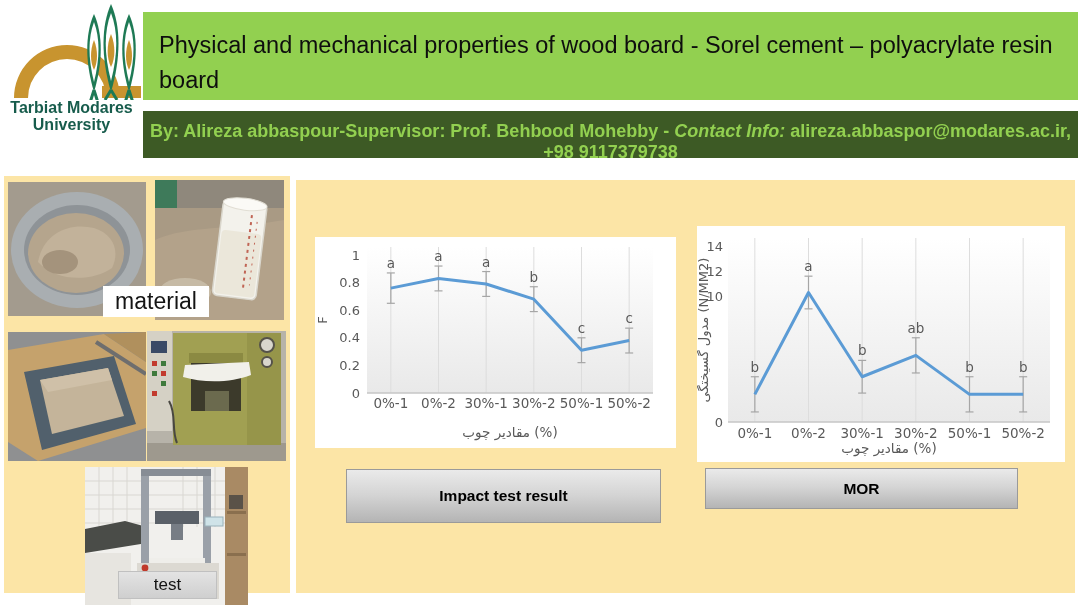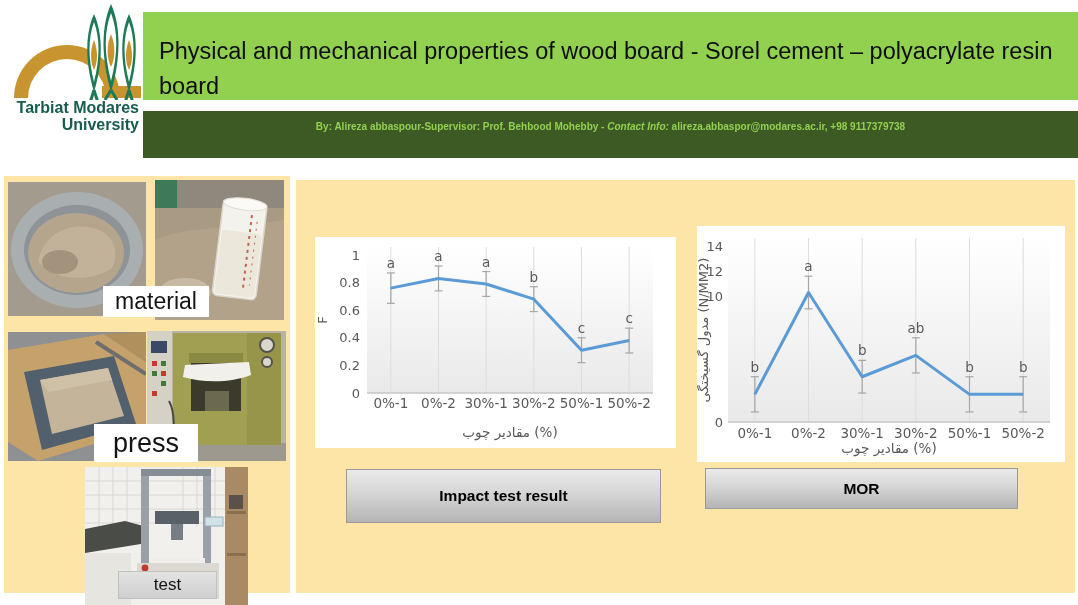--- a/index.html
+++ b/index.html
@@ -1,41 +1,41 @@
 <!DOCTYPE html>
 <html><head>
 <meta charset="utf-8">
 <style>
   *{margin:0;padding:0;box-sizing:border-box;}
   html,body{background:#ffffff;font-family:"Liberation Sans",sans-serif;}
   #stage{position:relative;width:1078px;height:605px;overflow:hidden;background:#ffffff;}
   .abs{position:absolute;}
   .title-bar{left:143px;top:12px;width:935px;height:88px;background:#92d050;color:#0e0e0e;
-             font-size:23.5px;line-height:35px;padding:22px 16px;}
+             font-size:23.5px;line-height:35px;padding:16px 16px;}
   .byline-bar{left:143px;top:111px;width:935px;height:47px;background:#3d5a25;color:#92d050;
-              font-size:10px;font-weight:bold;text-align:center;padding-top:10px;}
+              font-size:18px;font-weight:bold;text-align:center;padding-top:10px;}
   .byline-bar .it{font-style:italic;}
   .panel{background:#fce5a6;}
   .left-panel{left:4px;top:176px;width:286px;height:417px;}
   .right-panel{left:296px;top:180px;width:779px;height:413px;}
   .photo{position:absolute;overflow:hidden;}
   .photo svg{display:block;width:100%;height:100%;}
   .cap{position:absolute;background:#ffffff;color:#141414;display:flex;align-items:center;justify-content:center;
        font-family:"Liberation Sans",sans-serif;}
   .cap-material{left:103px;top:286px;width:106px;height:31px;font-size:23px;}
   .cap-press{left:94px;top:424px;width:104px;height:38px;font-size:27px;}
   .cap-test{left:118px;top:571px;width:99px;height:28px;font-size:17px;
             background:linear-gradient(180deg,#e3e3e3,#cfcfcf);border:1px solid #c0c0c0;}
   .chart-box{position:absolute;background:#ffffff;}
   .chart-box svg{display:block;font-family:"DejaVu Sans",sans-serif;}
   .btn{position:absolute;border:1px solid #9a9a9a;
        background:linear-gradient(180deg,#eaeaea 0%,#d4d4d4 48%,#b4b4b4 100%);
        display:flex;align-items:center;justify-content:center;font-size:15.5px;color:#000;cursor:pointer;font-weight:bold;}
   .logo{left:8px;top:2px;width:133px;height:98px;}
-  .logo-text{left:4px;top:99px;width:135px;text-align:right;color:#175c4c;font-weight:bold;
+  .logo-text{left:4px;top:99px;width:135px;text-align:center;color:#175c4c;font-weight:bold;
              font-size:16px;line-height:17px;letter-spacing:0px;}
 </style>
 </head>
 <body>
 
 <div id="stage">
 
   <svg class="abs logo" viewBox="0 0 133 98">
     <path d="M6,96 A53,53 0 0 1 112,96 L98,96 A39,39 0 0 0 20,96 Z" fill="#c8942f"></path>
     <rect x="94" y="84" width="39" height="12" fill="#c8942f"></rect>
@@ -170,21 +170,20 @@
       <rect x="86" y="57" width="12" height="16" fill="#777d85"></rect>
       <rect x="64" y="91" width="56" height="5" fill="#efeeea"></rect>
       <rect x="52" y="96" width="82" height="36" fill="#dcd9d2"></rect>
       <circle cx="60" cy="101" r="3.4" fill="#c0392b"></circle>
       <rect x="88" y="110" width="16" height="6" fill="#3a6ab0"></rect>
       <rect x="120" y="50" width="18" height="9" fill="#cfe3e8" stroke="#9ab2bb" stroke-width="1"></rect>
     </svg>
   </div>
 
   <div class="cap cap-material">material</div>
-  <div class="cap cap-press">press</div>
   <div class="cap cap-test">test</div>
 
   <div class="chart-box" style="left:315px;top:237px;width:361px;height:211px;">
     <svg width="361" height="211" viewBox="0 0 361 211">
         <defs>
           <linearGradient id="pga" x1="0" y1="0" x2="0" y2="1">
             <stop offset="0%" stop-color="#ffffff"></stop>
             <stop offset="100%" stop-color="#e9e9e9"></stop>
           </linearGradient>
         </defs>

